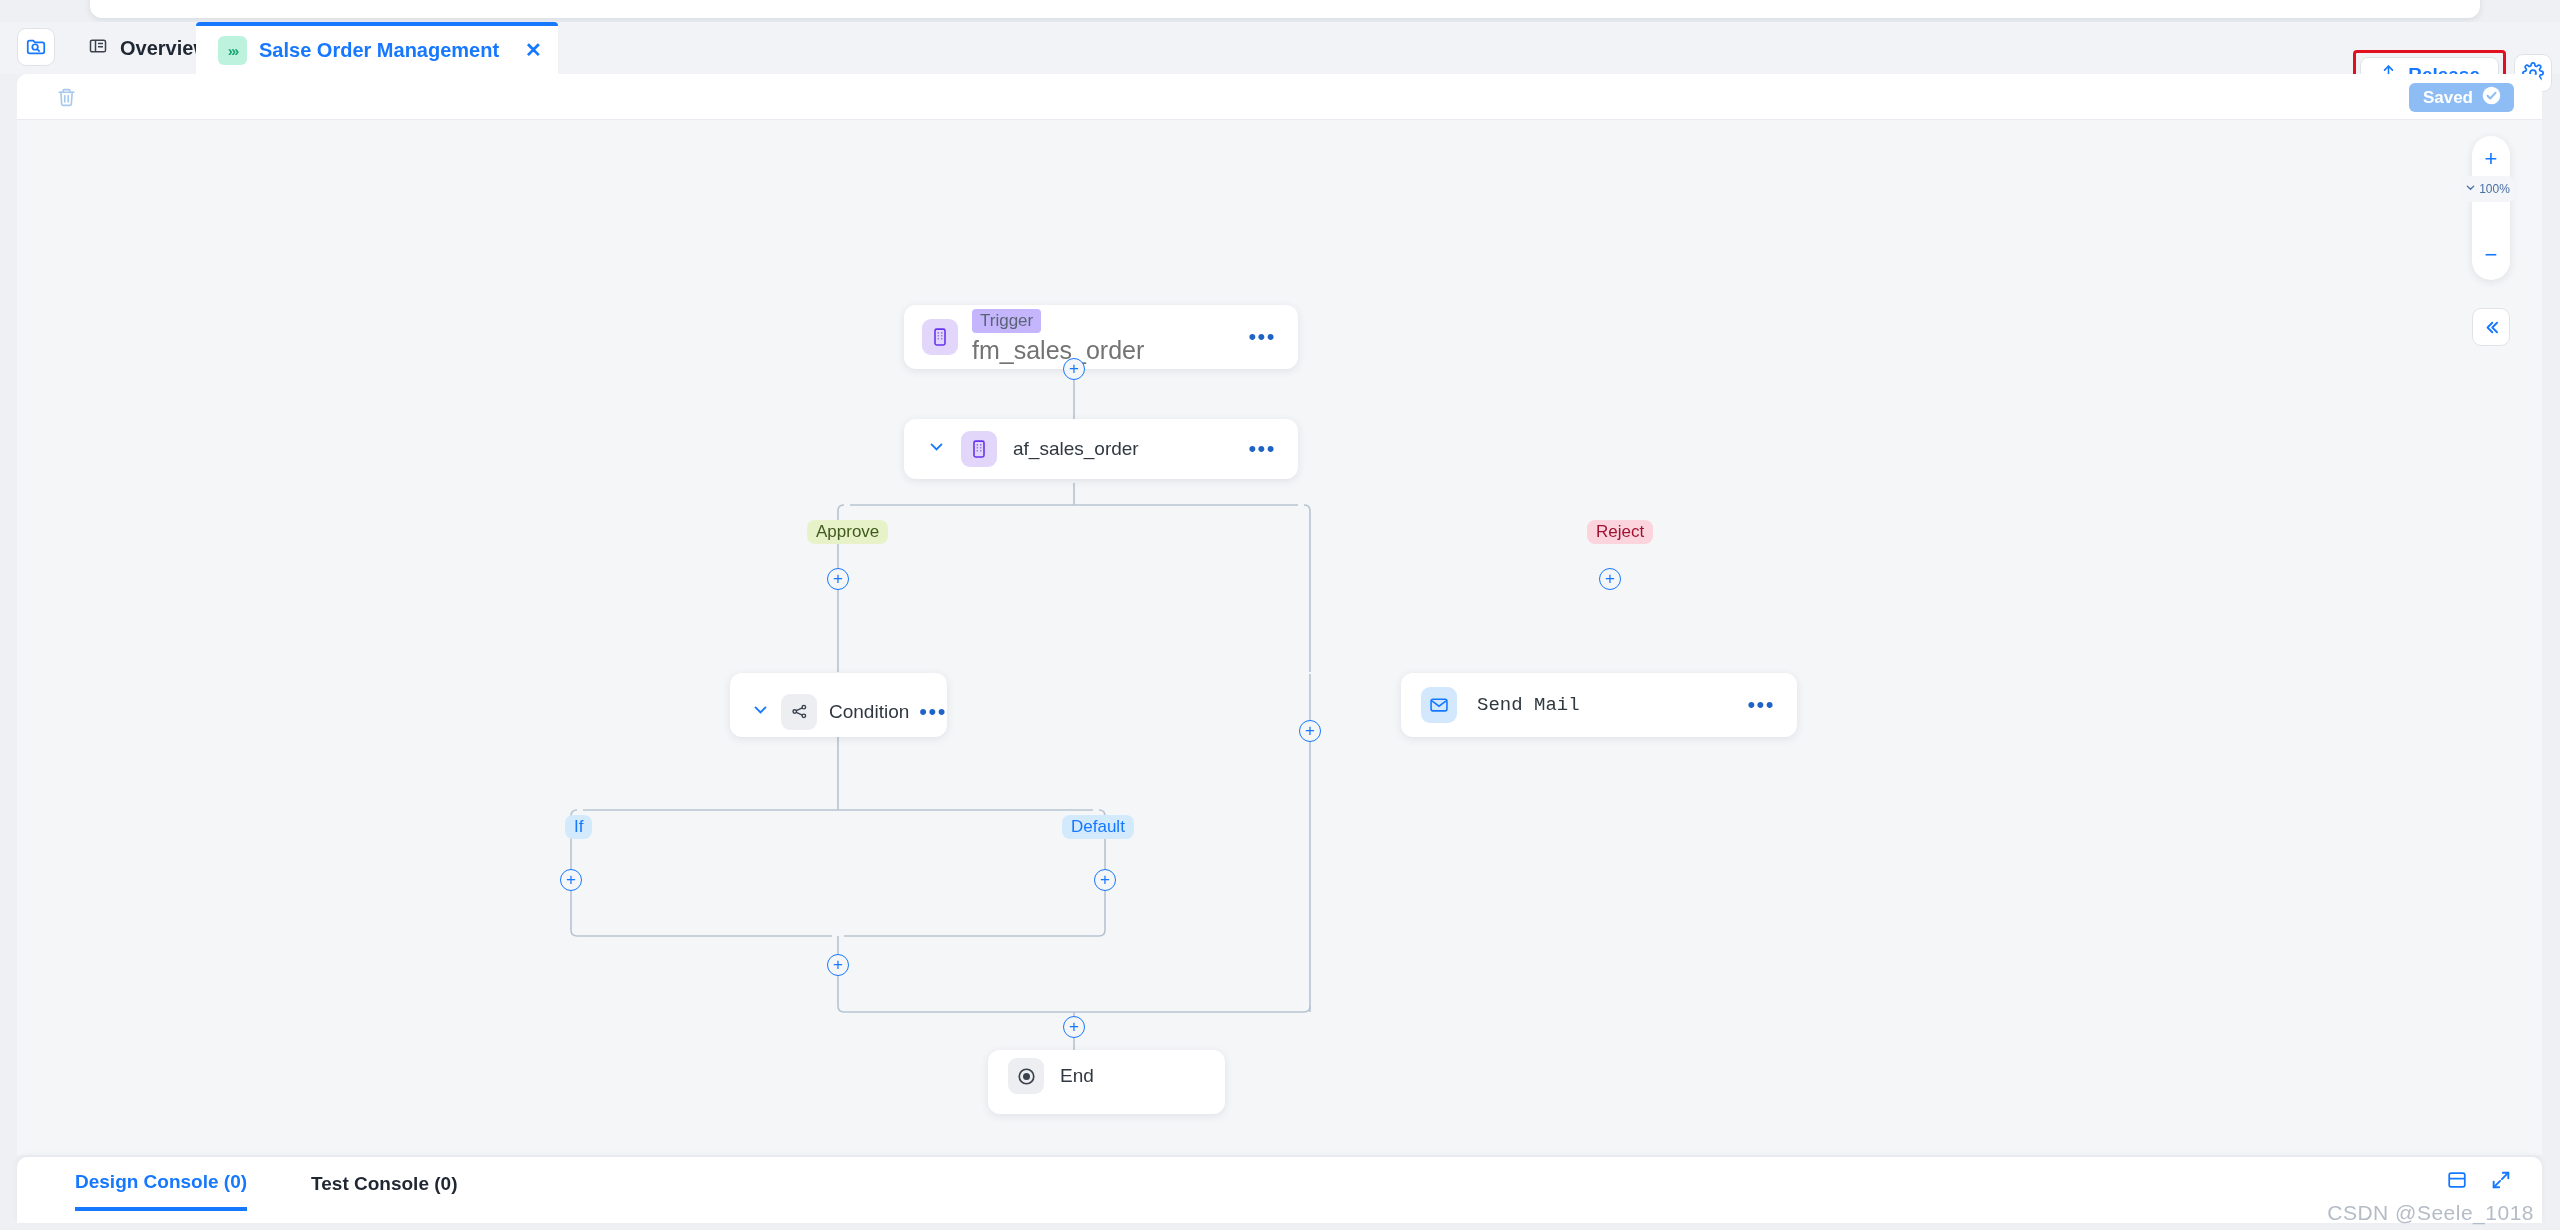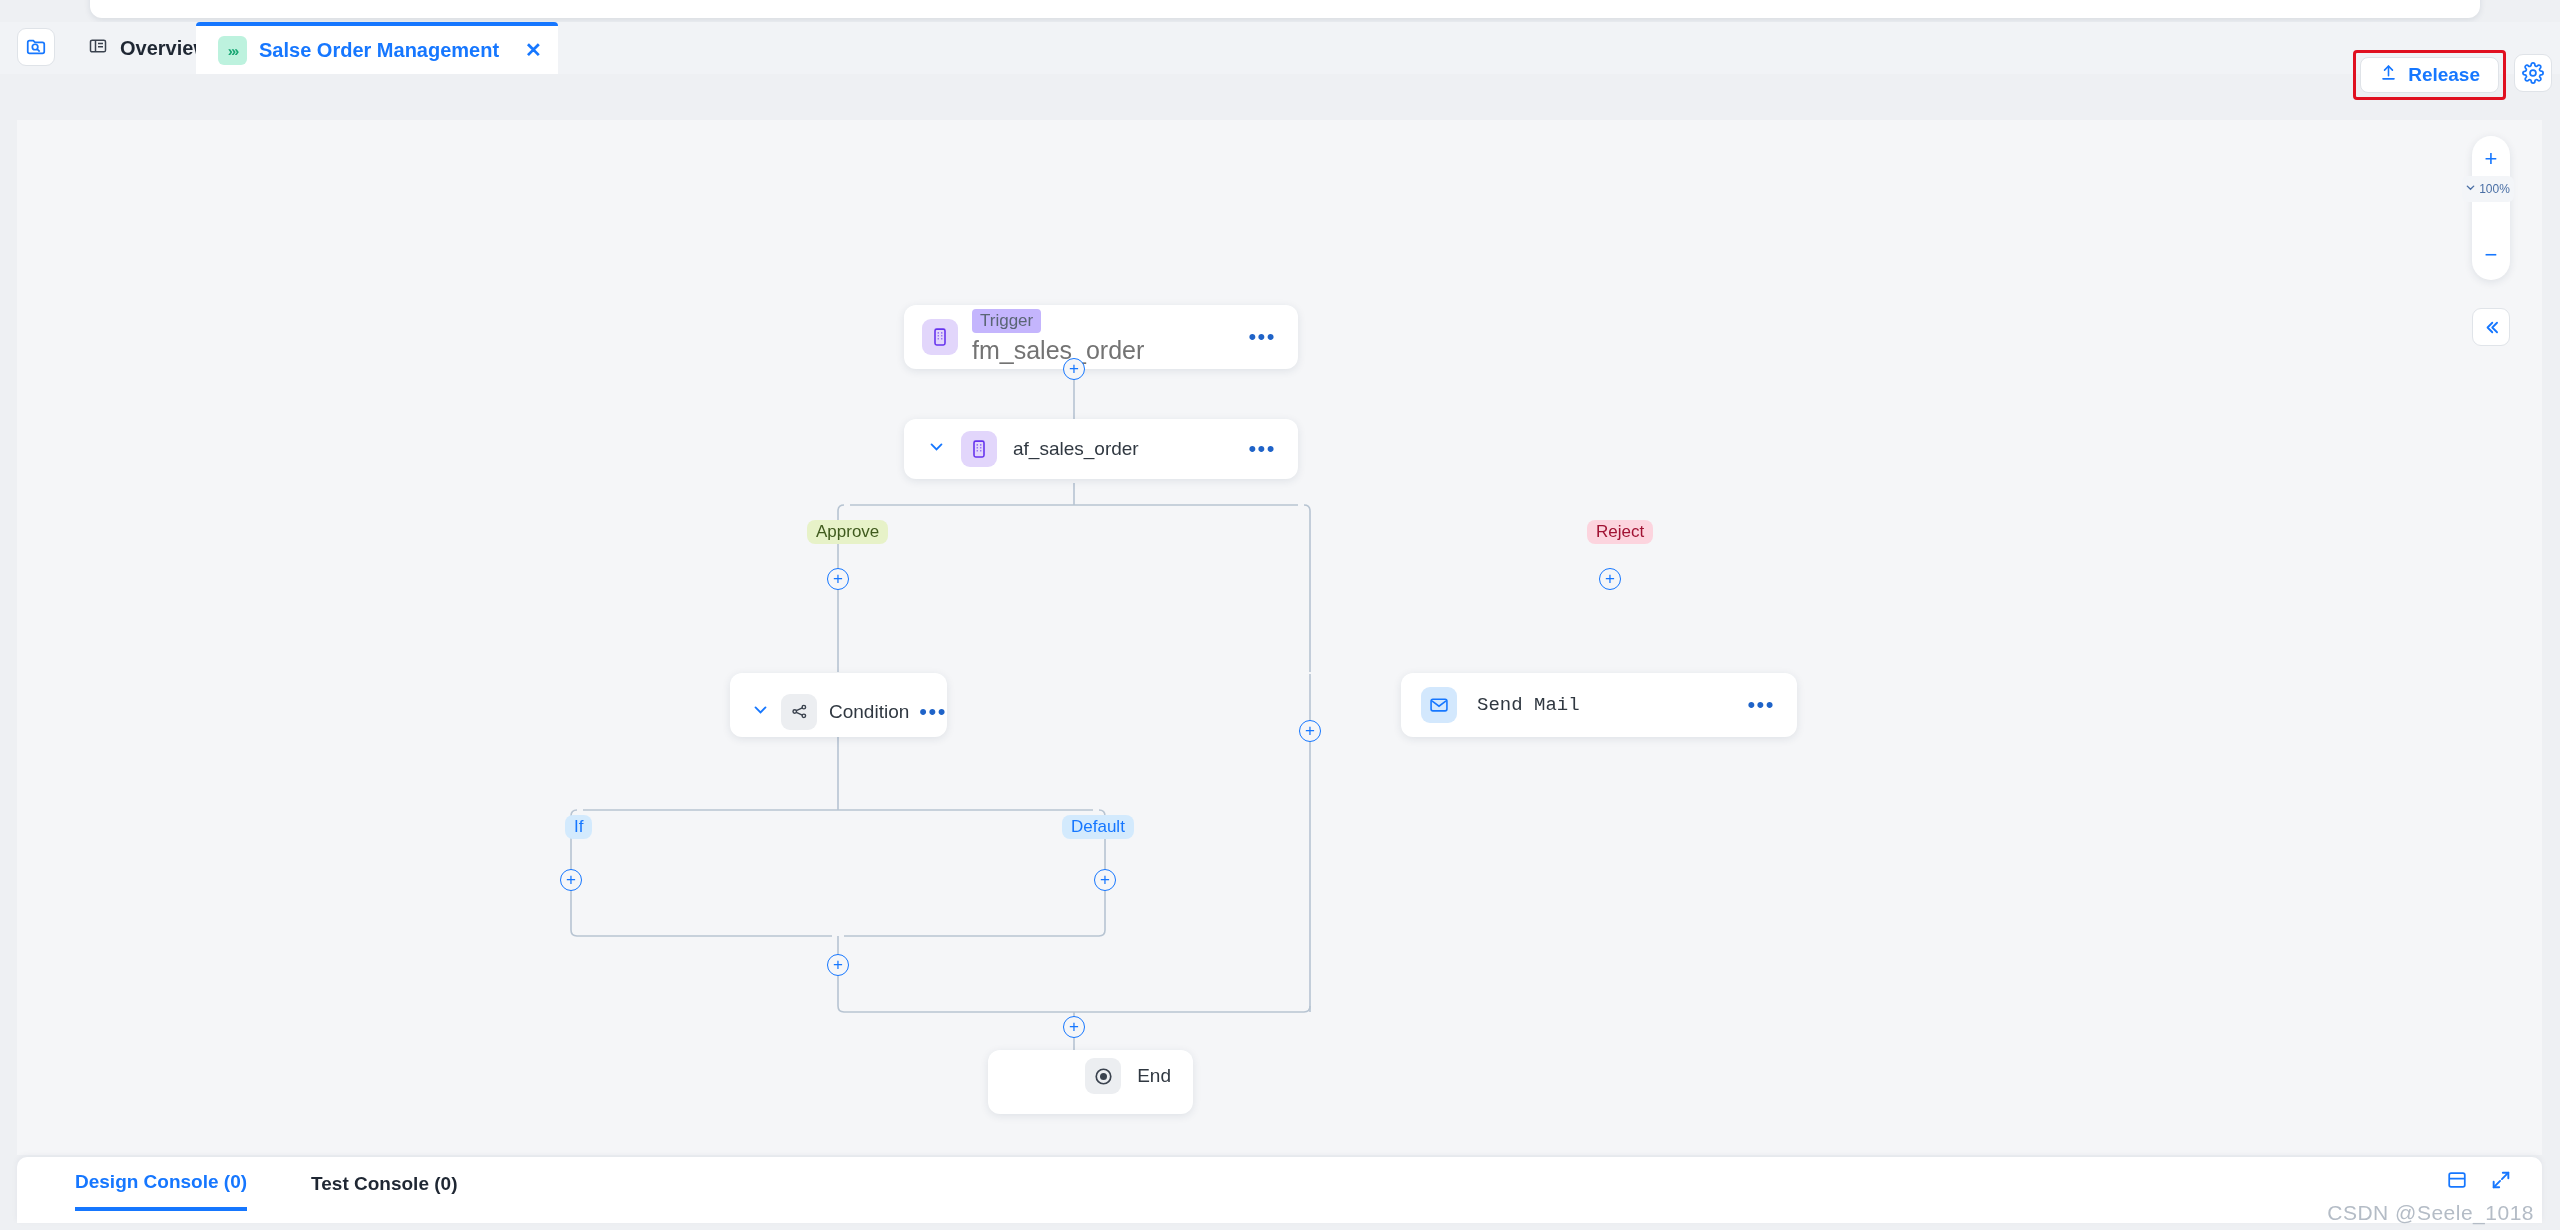--- a/index.html
+++ b/index.html
@@ -446,20 +446,39 @@
     </div>
 
     <div class="gear-btn">
       <svg width="22" height="22" viewBox="0 0 24 24" fill="none" stroke="#1677ff" stroke-width="1.9">
         <circle cx="12" cy="12" r="3.2"></circle>
         <path d="M19.4 15a1.6 1.6 0 0 0 .3 1.8l.1.1a2 2 0 1 1-2.8 2.8l-.1-.1a1.6 1.6 0 0 0-1.8-.3 1.6 1.6 0 0 0-1 1.5V21a2 2 0 1 1-4 0v-.1A1.6 1.6 0 0 0 9 19.4a1.6 1.6 0 0 0-1.8.3l-.1.1a2 2 0 1 1-2.8-2.8l.1-.1a1.6 1.6 0 0 0 .3-1.8 1.6 1.6 0 0 0-1.5-1H3a2 2 0 1 1 0-4h.1A1.6 1.6 0 0 0 4.6 9a1.6 1.6 0 0 0-.3-1.8l-.1-.1a2 2 0 1 1 2.8-2.8l.1.1a1.6 1.6 0 0 0 1.8.3H9a1.6 1.6 0 0 0 1-1.5V3a2 2 0 1 1 4 0v.1a1.6 1.6 0 0 0 1 1.5 1.6 1.6 0 0 0 1.8-.3l.1-.1a2 2 0 1 1 2.8 2.8l-.1.1a1.6 1.6 0 0 0-.3 1.8V9a1.6 1.6 0 0 0 1.5 1H21a2 2 0 1 1 0 4h-.1a1.6 1.6 0 0 0-1.5 1z"></path>
       </svg>
     </div>
   </div>
 
+  <div class="toolbar">
+    <div class="trash-btn">
+      <svg width="21" height="21" viewBox="0 0 24 24" fill="none" stroke="#a8c9ee" stroke-width="1.9" stroke-linecap="round">
+        <path d="M3.5 6h17"></path>
+          <path d="M8 6V4.5A1.5 1.5 0 0 1 9.5 3h5A1.5 1.5 0 0 1 16 4.5V6"></path>
+        <path d="M5.5 6l1 13.5A1.5 1.5 0 0 0 8 21h8a1.5 1.5 0 0 0 1.5-1.5L18.5 6"></path>
+        <path d="M10 10v7M14 10v7"></path>
+      </svg>
+    </div>
+    <div class="saved-badge">
+      <span>Saved</span>
+      <span>
+        <svg width="21" height="21" viewBox="0 0 24 24">
+          <circle cx="12" cy="12" r="10" fill="#ffffff"></circle>
+          <path d="M7.5 12.4l3 3 6-6.4" fill="none" stroke="#8ebdf5" stroke-width="2.4" stroke-linecap="round" stroke-linejoin="round"></path>
+        </svg>
+      </span>
+    </div>
+  </div>
 
   <div class="canvas">
 
     <svg class="flow-svg">
       <g fill="none" stroke="#b7c4d2" stroke-width="1.6">
 
         <path d="M1057 249 L1057 299"></path>
 
         <path d="M1057 363 L1057 385"></path>
         <path d="M833 385 L1281 385"></path>
@@ -579,21 +598,21 @@
 
     <div class="blabel blabel-if" style="left:548px; top:594px; margin-top:101px;">If</div>
     <div class="blabel blabel-default" style="left:1045px; top:695px;">Default</div>
 
     <div class="plus" style="left:543px; top:749px;">+</div>
     <div class="plus" style="left:1077px; top:749px;">+</div>
     <div class="plus" style="left:810px; top:834px;">+</div>
     <div class="plus" style="left:1282px; top:600px;">+</div>
     <div class="plus" style="left:1046px; top:896px;">+</div>
 
-    <div class="node" style="left:971px; top:930px; width:205px; height:64px; padding:0 22px 12px 20px;justify-content:flex-end;">
+    <div class="node" style="left:971px; top:930px; width:237px; height:64px; padding:0 22px 12px 20px;">
       <div class="node-icon icon-grey">
         <svg width="21" height="21" viewBox="0 0 24 24">
           <circle cx="12" cy="12" r="8.3" fill="none" stroke="#3a424e" stroke-width="1.9"></circle>
           <circle cx="12" cy="12" r="4" fill="#3a424e"></circle>
         </svg>
       </div>
       <span class="node-label" style="margin-left:16px;">End</span>
     </div>
   </div>
 

